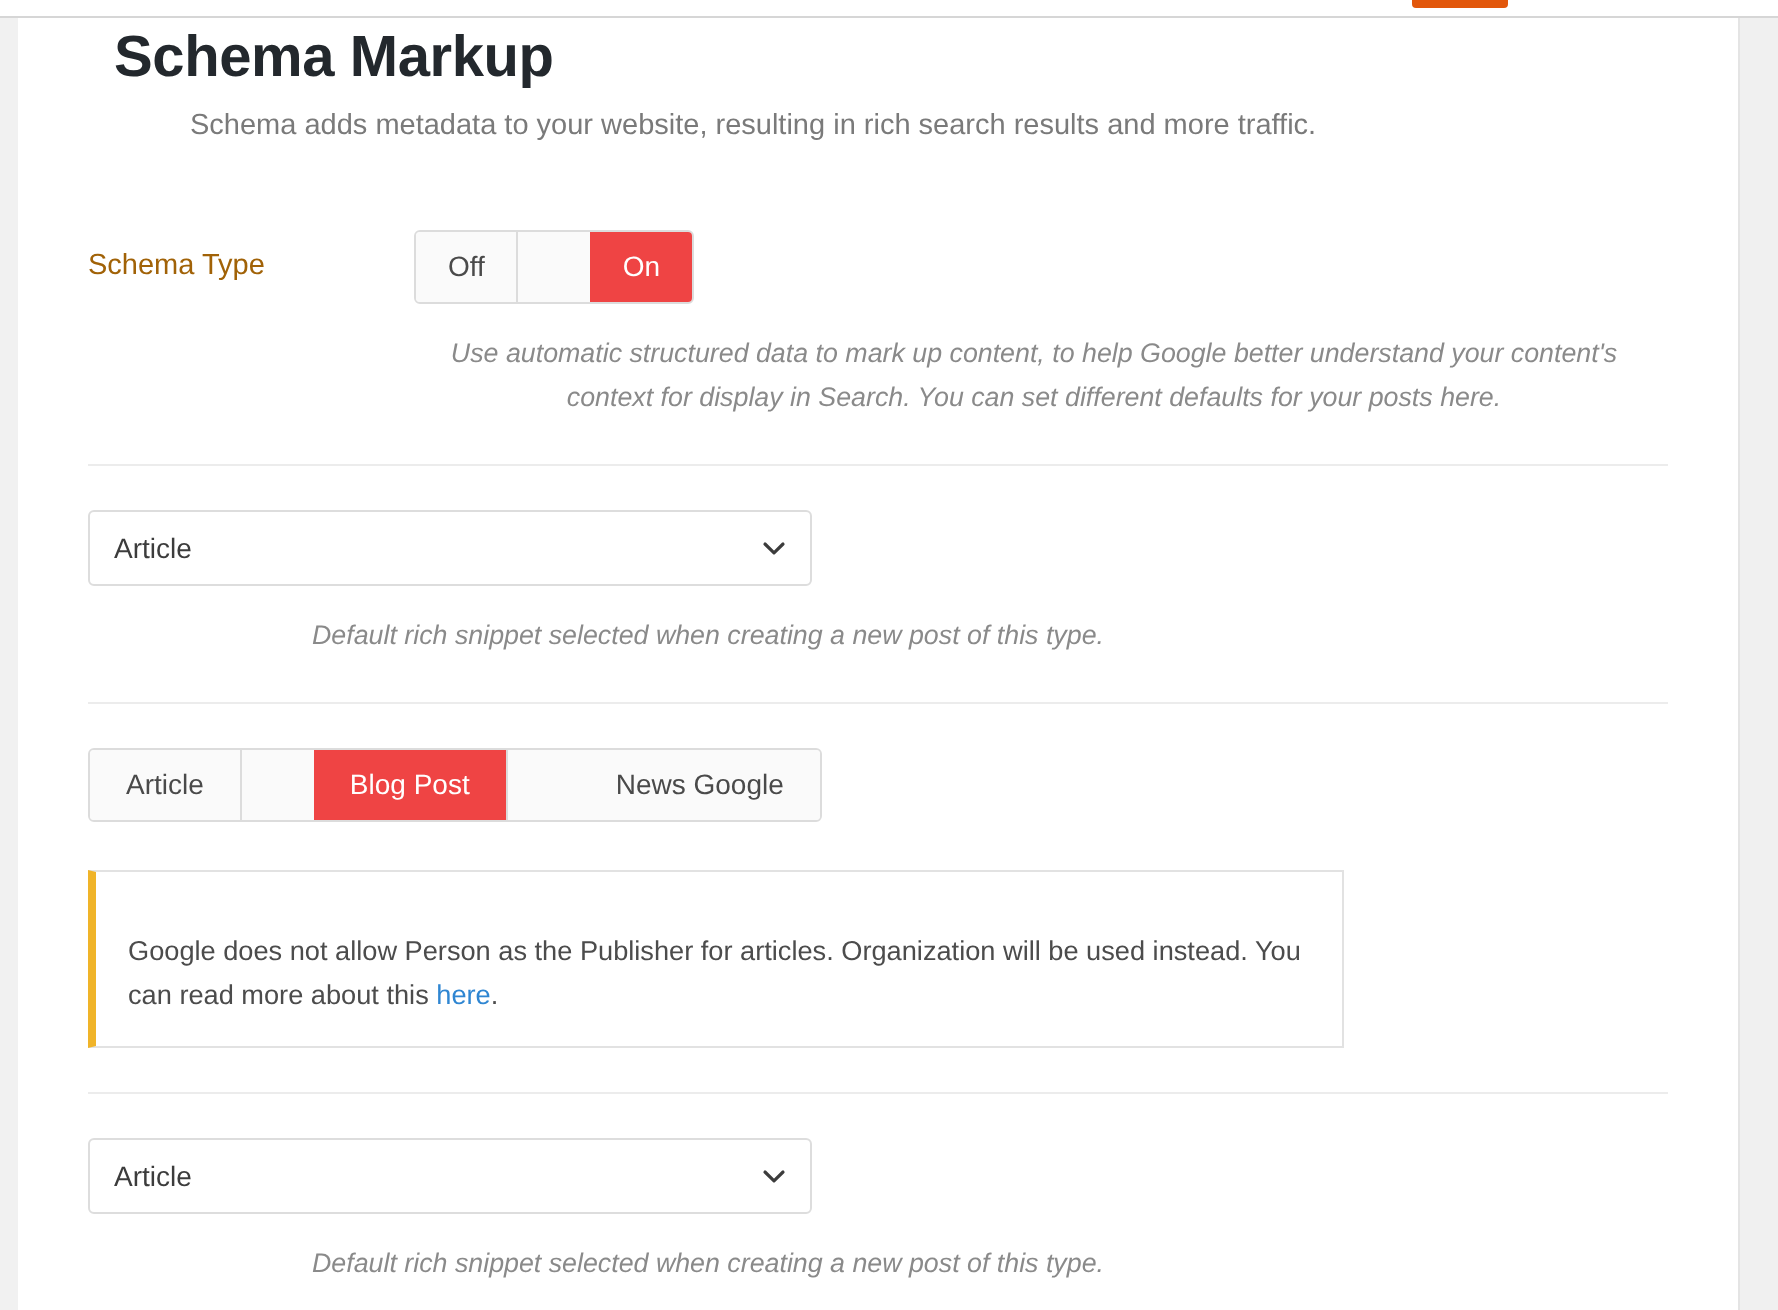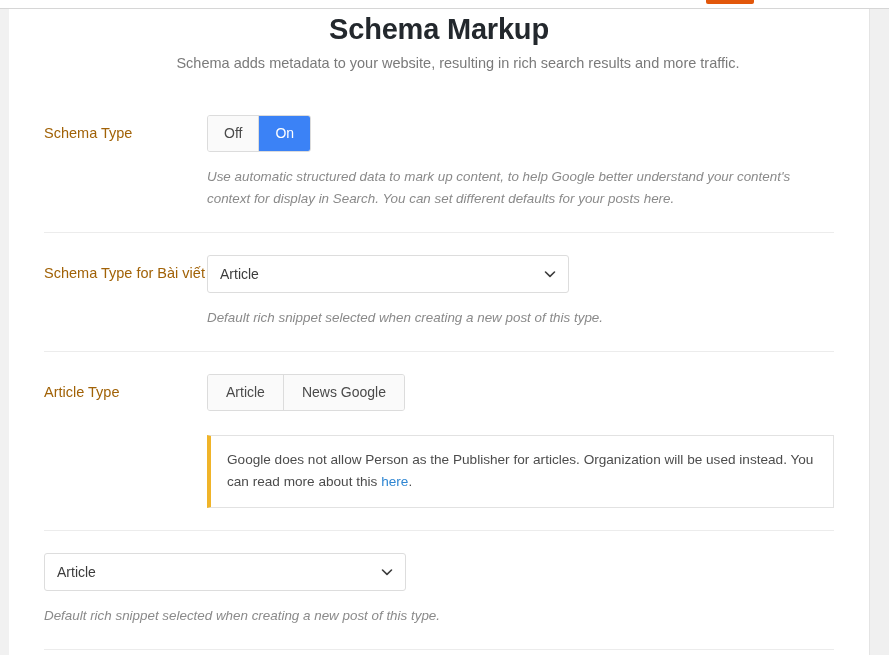--- a/index.html
+++ b/index.html
@@ -65,21 +65,22 @@
     position: absolute;
     left: 3px; top: 0px;
     width: 14px; height: 0px;
     background: #c6c6c6;
     border-radius: 7px;
   }
 
   
   .page-header {
     padding-top: 4px;
-    text-align: center;
+    text-align: left;
+    margin-left: 48px;
   }
   .page-title {
     margin: 0;
     font-size: 29px;
     font-weight: bold;
     color: #23282d;
     letter-spacing: -0.2px;
   }
   .page-subtitle {
     margin: 9px 0 0 0;
@@ -116,49 +117,51 @@
     min-width: 0;
   }
 
   
   .btn-group {
     display: inline-flex;
     border: 1px solid #dcdcdc;
     border-radius: 3px;
     overflow: hidden;
     background: #fafafa;
+    gap: 36px;
   }
   .btn-group .seg {
     font-family: "Liberation Sans", sans-serif;
     font-size: 14px;
     color: #4a4a4a;
     background: #fafafa;
     border: none;
     border-right: 1px solid #dcdcdc;
     padding: 0 18px;
     height: 35px;
     line-height: 35px;
     cursor: pointer;
     white-space: nowrap;
   }
   .btn-group .seg:last-child { border-right: none; }
   .btn-group .seg.active {
-    background: #3b82f6;
+    background: #ef4444;
     color: #ffffff;
   }
   .btn-group.toggle .seg { min-width: 50px; text-align: center; padding: 0 16px; }
 
   
   .help {
     margin-top: 14px;
     font-size: 13.4px;
     font-style: italic;
     color: #8a8a8a;
     line-height: 1.65;
     max-width: 620px;
+    text-align: center;
   }
 
   
   .select-wrap {
     position: relative;
     width: 362px;
   }
   .select-box {
     width: 362px;
     height: 38px;
@@ -184,21 +187,21 @@
     pointer-events: none;
   }
   .chevron svg { display: block; }
 
   
   .notice {
     margin-top: 24px;
     border: 1px solid #e2e2e2;
     border-left: 4px solid #f0b429;
     background: #ffffff;
-    padding: 13px 16px 14px 16px;
+    padding: 29px 16px 14px 16px;
     max-width: 628px;
     font-size: 13.6px;
     color: #4c4c4c;
     line-height: 1.62;
   }
   .notice a {
     color: #2f86d2;
     text-decoration: none;
   }
 </style>
@@ -226,39 +229,38 @@
         <div class="row-body">
           <div class="btn-group toggle">
             <button class="seg">Off</button>
             <button class="seg active">On</button>
           </div>
           <div class="help">Use automatic structured data to mark up content, to help Google better understand your content's context for display in Search. You can set different defaults for your posts here.</div>
         </div>
       </div>
 
       <div class="row">
-        <div class="row-label">Schema Type for Bài viết</div>
         <div class="row-body">
           <div class="select-wrap">
             <div class="select-box">Article</div>
             <span class="chevron">
               <svg width="12" height="12" viewBox="0 0 12 12" aria-hidden="true">
                 <path d="M1.5 4 L6 8.4 L10.5 4" fill="none" stroke="#3c3c3c" stroke-width="1.6" stroke-linecap="round" stroke-linejoin="round"></path>
               </svg>
             </span>
           </div>
           <div class="help">Default rich snippet selected when creating a new post of this type.</div>
         </div>
       </div>
 
       <div class="row">
-        <div class="row-label">Article Type</div>
         <div class="row-body">
           <div class="btn-group">
             <button class="seg">Article</button>
+            <button class="seg active">Blog Post</button>
             <button class="seg">News Google</button>
           </div>
           <div class="notice">
             <span>Google does not allow Person as the Publisher for articles. Organization will be used instead. You can read more about this </span><a href="#">here</a><span>.</span>
           </div>
         </div>
       </div>
 
       <div class="row">
         <div class="row-body">

